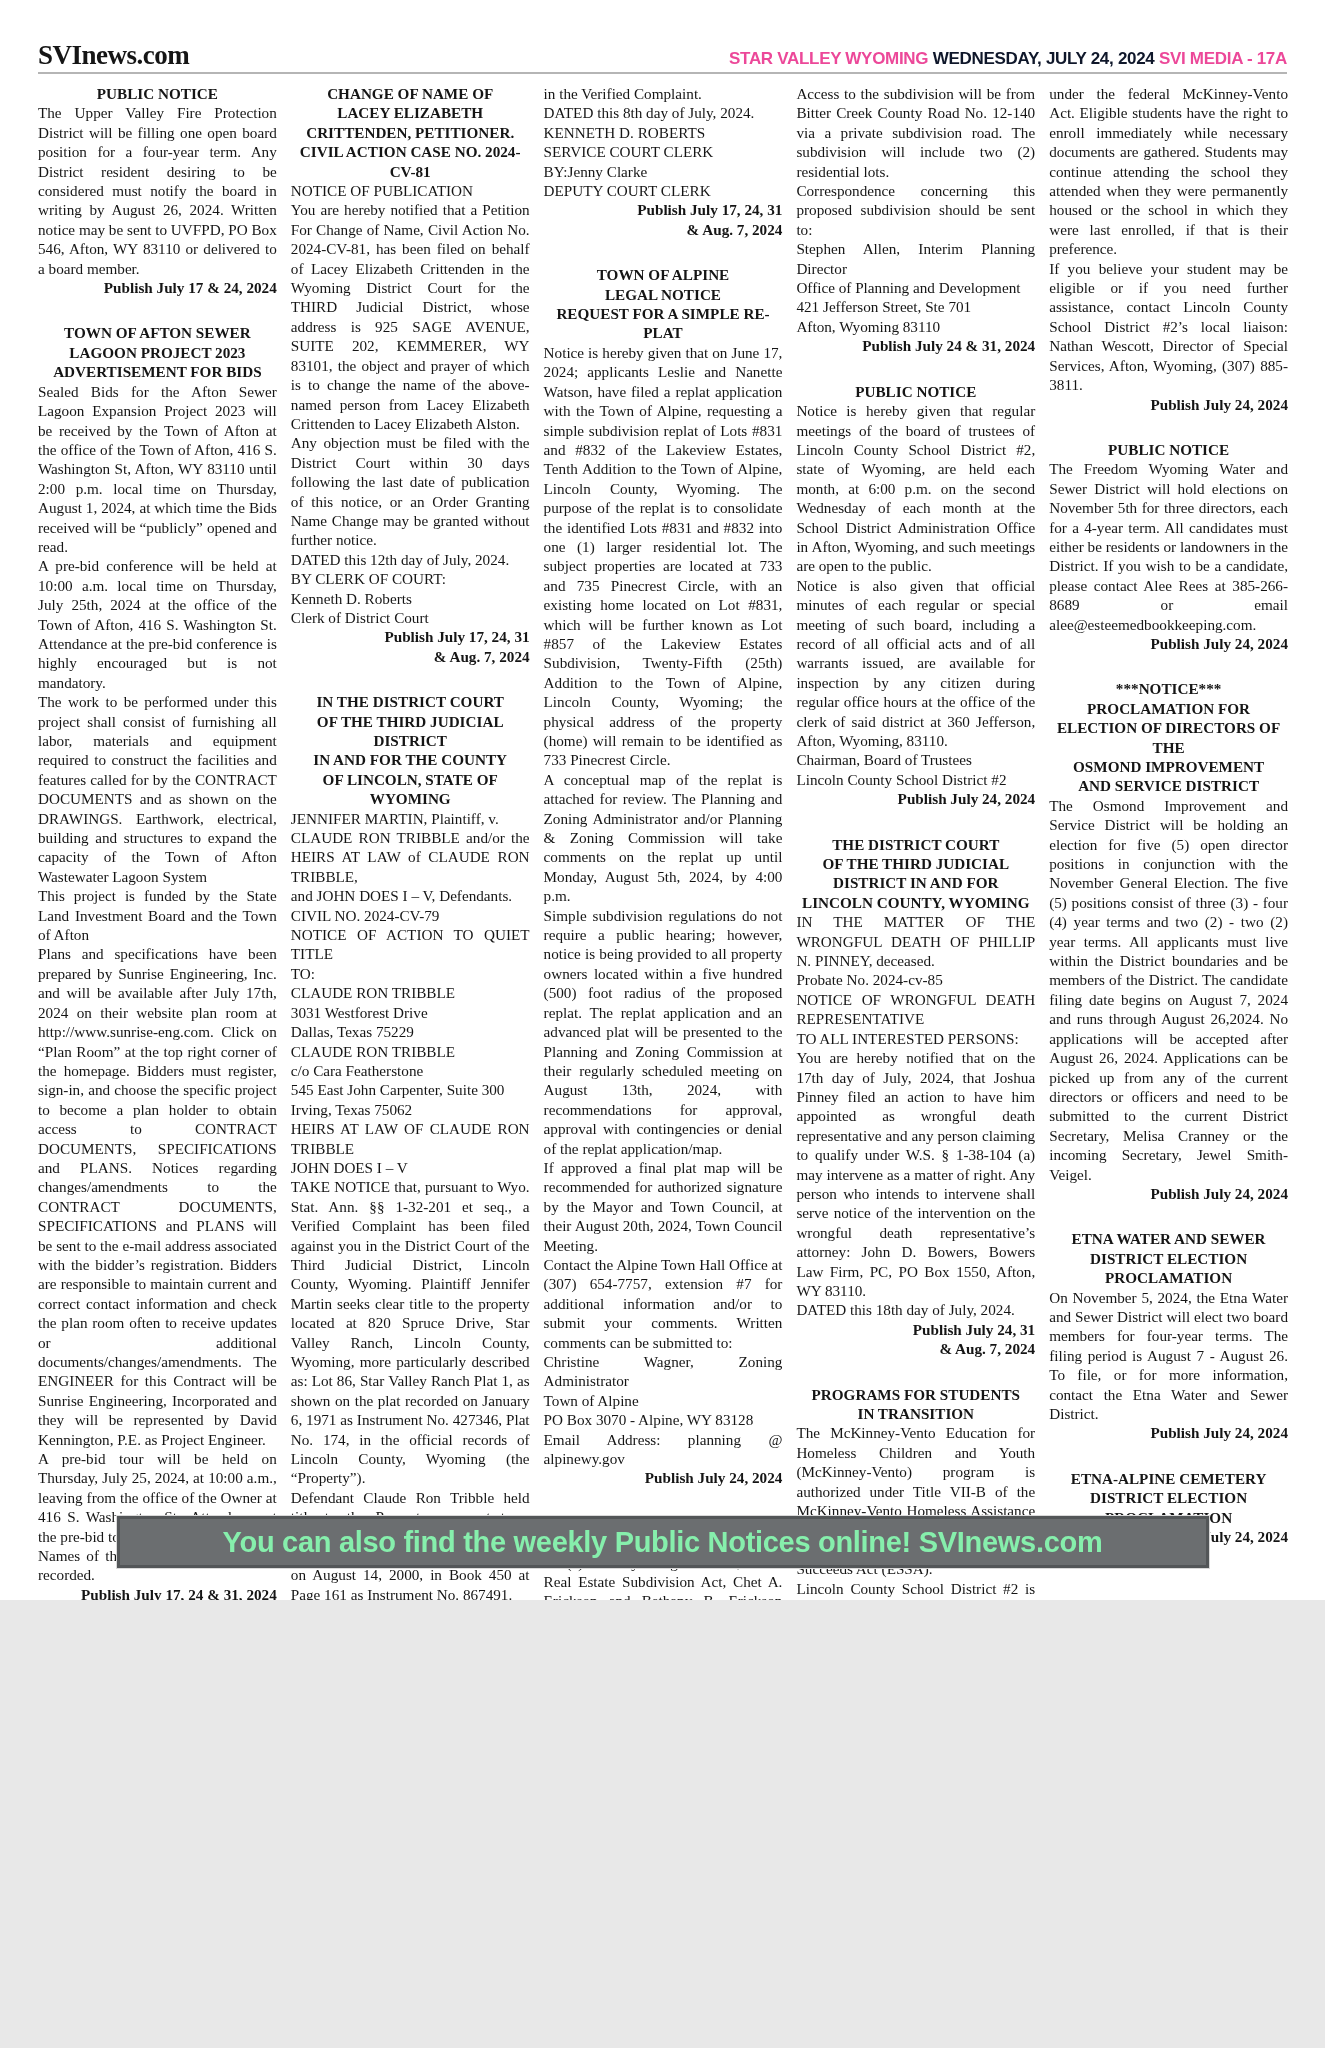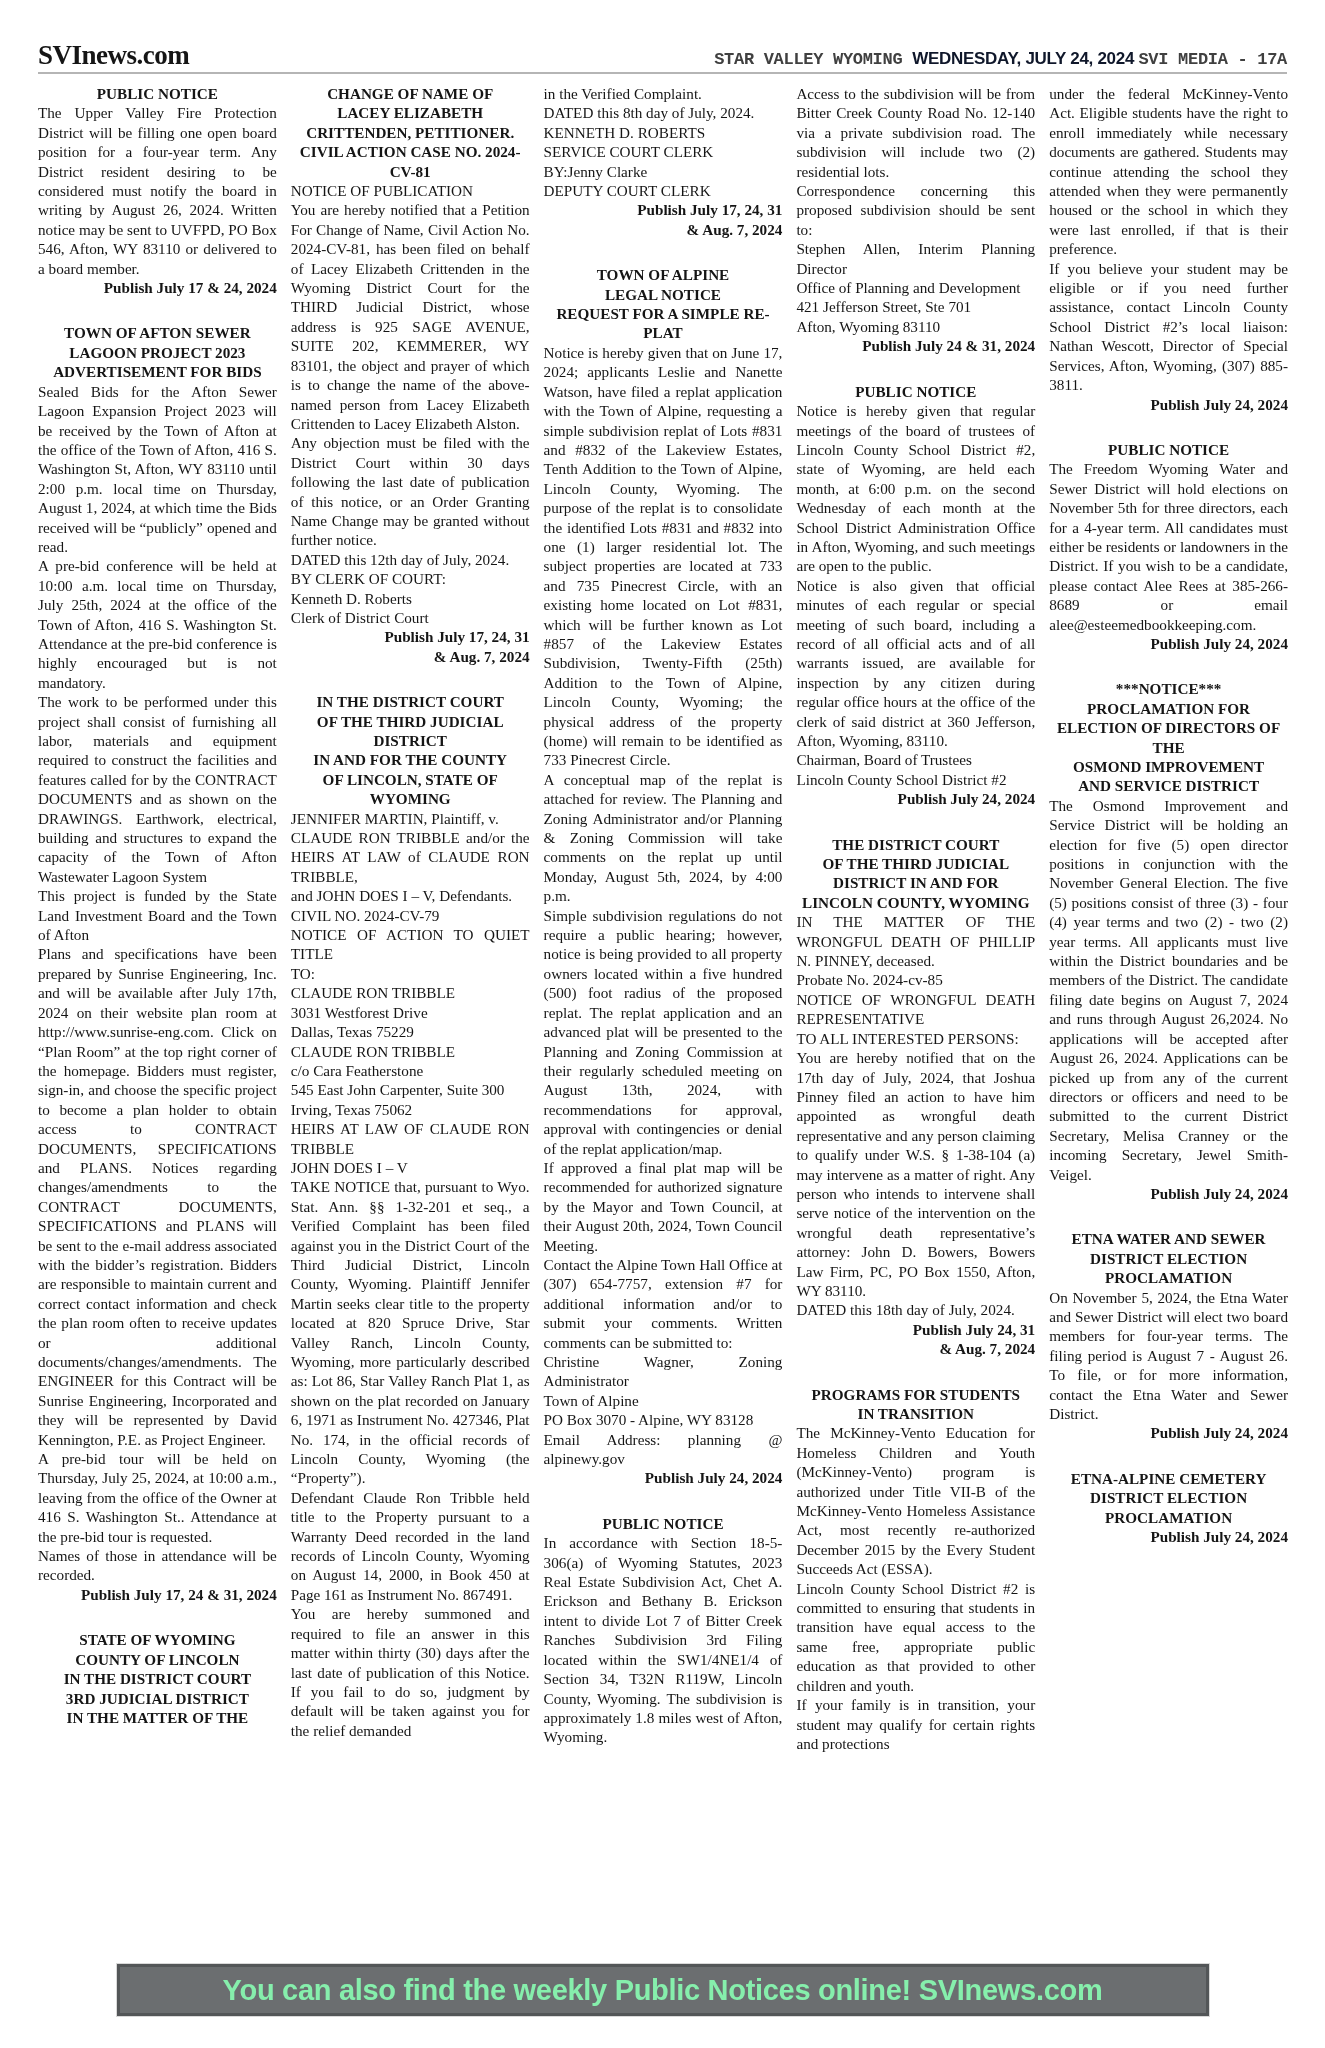--- a/index.html
+++ b/index.html
@@ -1,39 +1,39 @@
 <!DOCTYPE html>
 <html><head>
 <meta charset="utf-8">
 <style>
   html,body { margin:0; padding:0; background:#e8e8e8; }
   .page {
     position:relative;
-    width:1325px; height:2048px;
+    width:1325px; height:1600px;
     margin:0 auto;
     background:#ffffff;
     font-family:"Liberation Serif","DejaVu Serif",serif;
     color:#151515;
     overflow:hidden;
   }
   
   .masthead {
     position:absolute; top:40px; left:38px; right:38px;
     display:flex; justify-content:space-between; align-items:baseline;
   }
   .site-name {
     font-weight:bold; font-size:27px; letter-spacing:-0.5px;
     font-family:"Liberation Serif",serif;
   }
   .issue-line {
     font-family:"Liberation Sans","DejaVu Sans",sans-serif;
     font-size:17px; letter-spacing:-0.3px; font-weight:bold;
     white-space:nowrap;
   }
-  .issue-line .gray { color:#404040;font-family:Liberation Mono, monospace; }
+  .issue-line .gray { color:#ec4899; }
   .issue-line .black { color:#0f172a; }
   .header-rule {
     position:absolute; top:72px; left:38px; right:38px;
     border-top:2px solid #b5b5b5;
   }
   
   .columns {
     position:absolute; top:84px; left:38px; right:37px; bottom:130px;
     display:flex; gap:14px; align-items:flex-start;
   }

